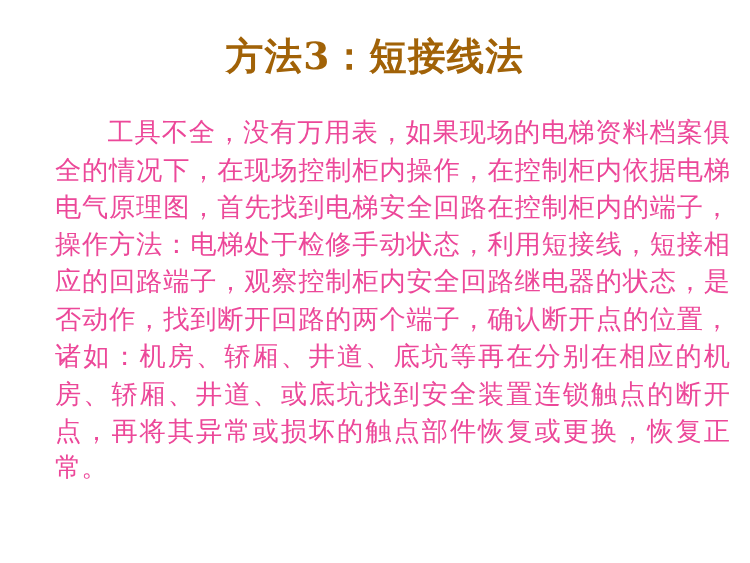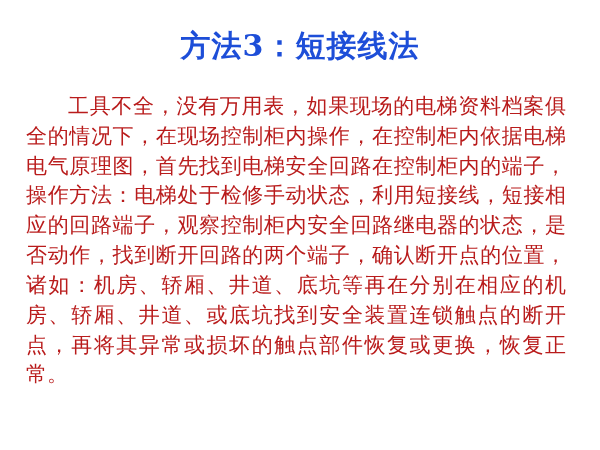--- a/index.html
+++ b/index.html
@@ -22,33 +22,33 @@
   }
   .slide-title {
     position: absolute;
     top: 28px;
     left: 0;
     width: 600px;
     text-align: center;
     font-family: "DejaVu Serif", serif;
     font-size: 30px;
     font-weight: bold;
-    color: #1d4ed8;
+    color: #a16207;
     letter-spacing: 1px;
     line-height: 1.2;
   }
   .slide-body {
     position: absolute;
     top: 92px;
-    left: 26px;
+    left: 44px;
     width: 540px;
     font-family: "DejaVu Serif", serif;
     font-size: 21px;
     line-height: 1.42;
-    color: #b91c1c;
+    color: #ec4899;
     text-align: justify;
     text-justify: inter-character;
     text-indent: 42px;
     letter-spacing: 0px;
     word-break: break-all;
   }
 </style>
 </head>
 <body>
 

